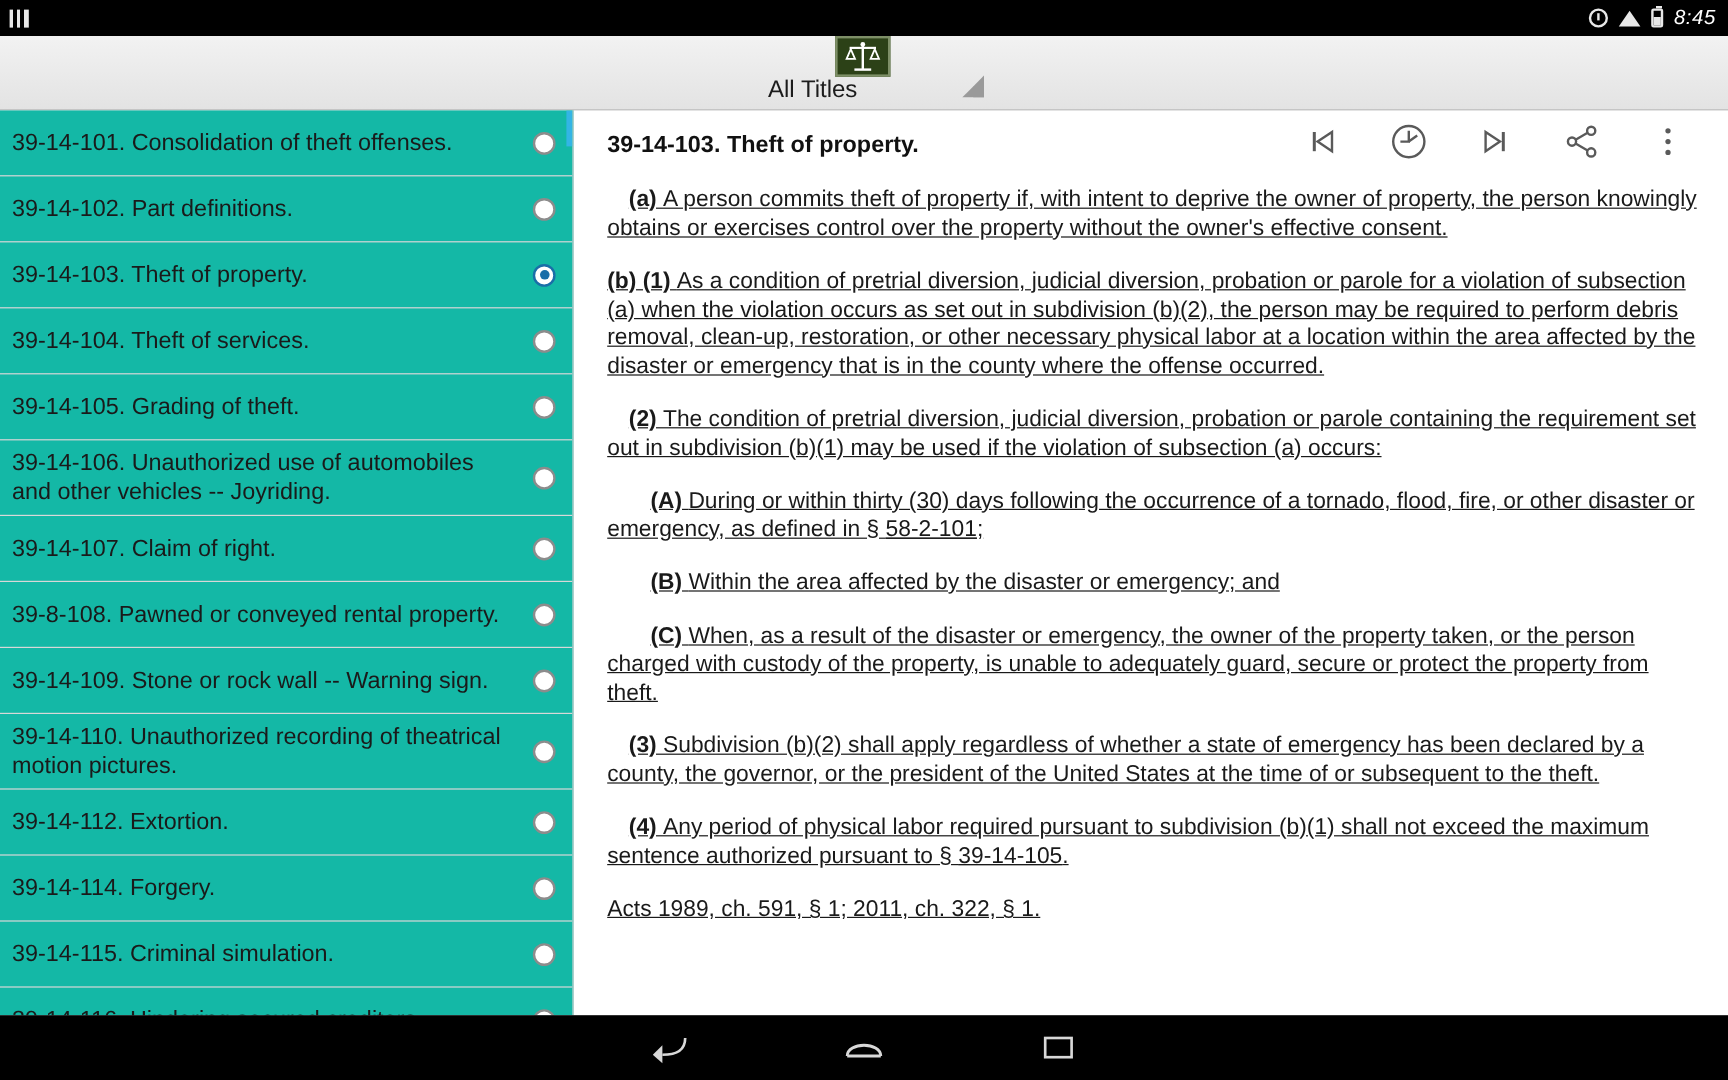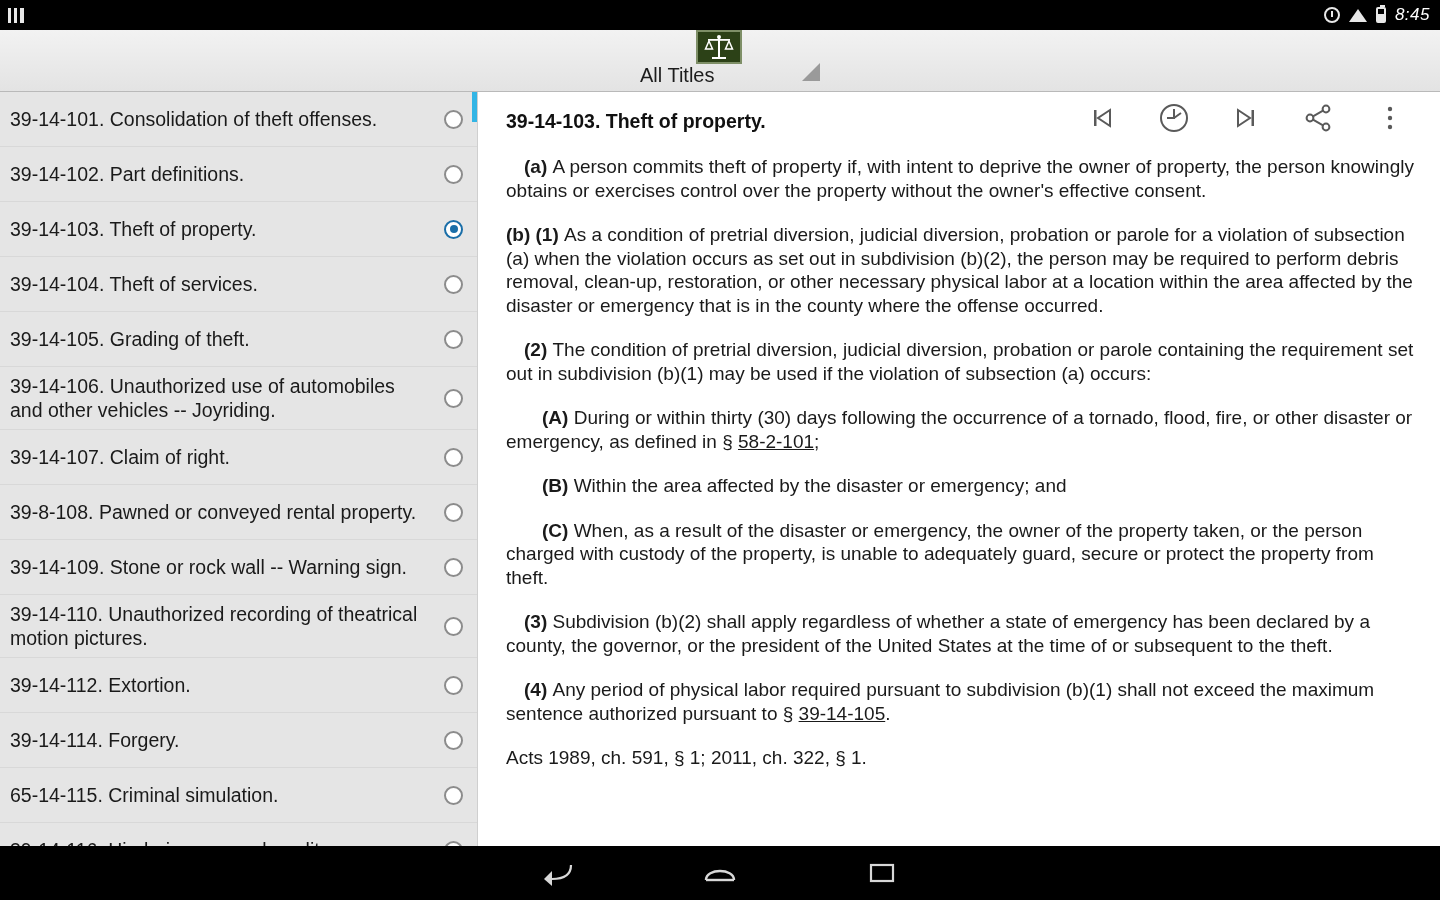--- a/index.html
+++ b/index.html
@@ -93,21 +93,21 @@
   }
   .ab-btn svg { display: block; }
 
   
   .content { display: flex; width: 100%; height: 754px; }
 
   
   .list-pane {
     width: 478px; height: 100%;
     border-right: 1px solid #cfcfcf;
-    overflow: hidden; background: #e5e5e5;
+    overflow: hidden; background: #14b8a6;
     position: relative;
   }
   .list-item {
     display: flex; align-items: center;
     border-bottom: 1px solid #d8d8d8;
     padding: 0 14px 0 10px;
     min-height: 55px;
     position: relative;
     cursor: pointer;
   }
@@ -141,20 +141,21 @@
     overflow: hidden; background: #fff;
   }
   .doc-title {
     font-size: 19.5px; font-weight: bold; color: #111;
     margin: 0 0 22px 0;
   }
   .para {
     font-size: 19px; line-height: 23.5px; color: #1a1a1a;
     margin: 0 0 21px 0;
     text-indent: 18px;
+    text-decoration: underline;
   }
   .para.hang { text-indent: 18px; }
   .para.hang2 { text-indent: 36px; }
   .para.noind { text-indent: 0; }
   .para b { font-weight: bold; }
   .lnk { text-decoration: underline; color: #1a1a1a; cursor: pointer; }
 
   
   .navbar {
     position: absolute; left: 0; bottom: 0;
@@ -282,21 +283,21 @@
           </div>
           <div class="list-item">
             <div class="li-text">39-14-112.  Extortion.</div>
             <div class="radio"></div>
           </div>
           <div class="list-item">
             <div class="li-text">39-14-114.  Forgery.</div>
             <div class="radio"></div>
           </div>
           <div class="list-item">
-            <div class="li-text">65-14-115.  Criminal simulation.</div>
+            <div class="li-text">39-14-115.  Criminal simulation.</div>
             <div class="radio"></div>
           </div>
           <div class="list-item">
             <div class="li-text">39-14-116.  Hindering secured creditors.</div>
             <div class="radio"></div>
           </div>
         </div>
       <div class="scroll-thumb"></div>
     </div>
 

